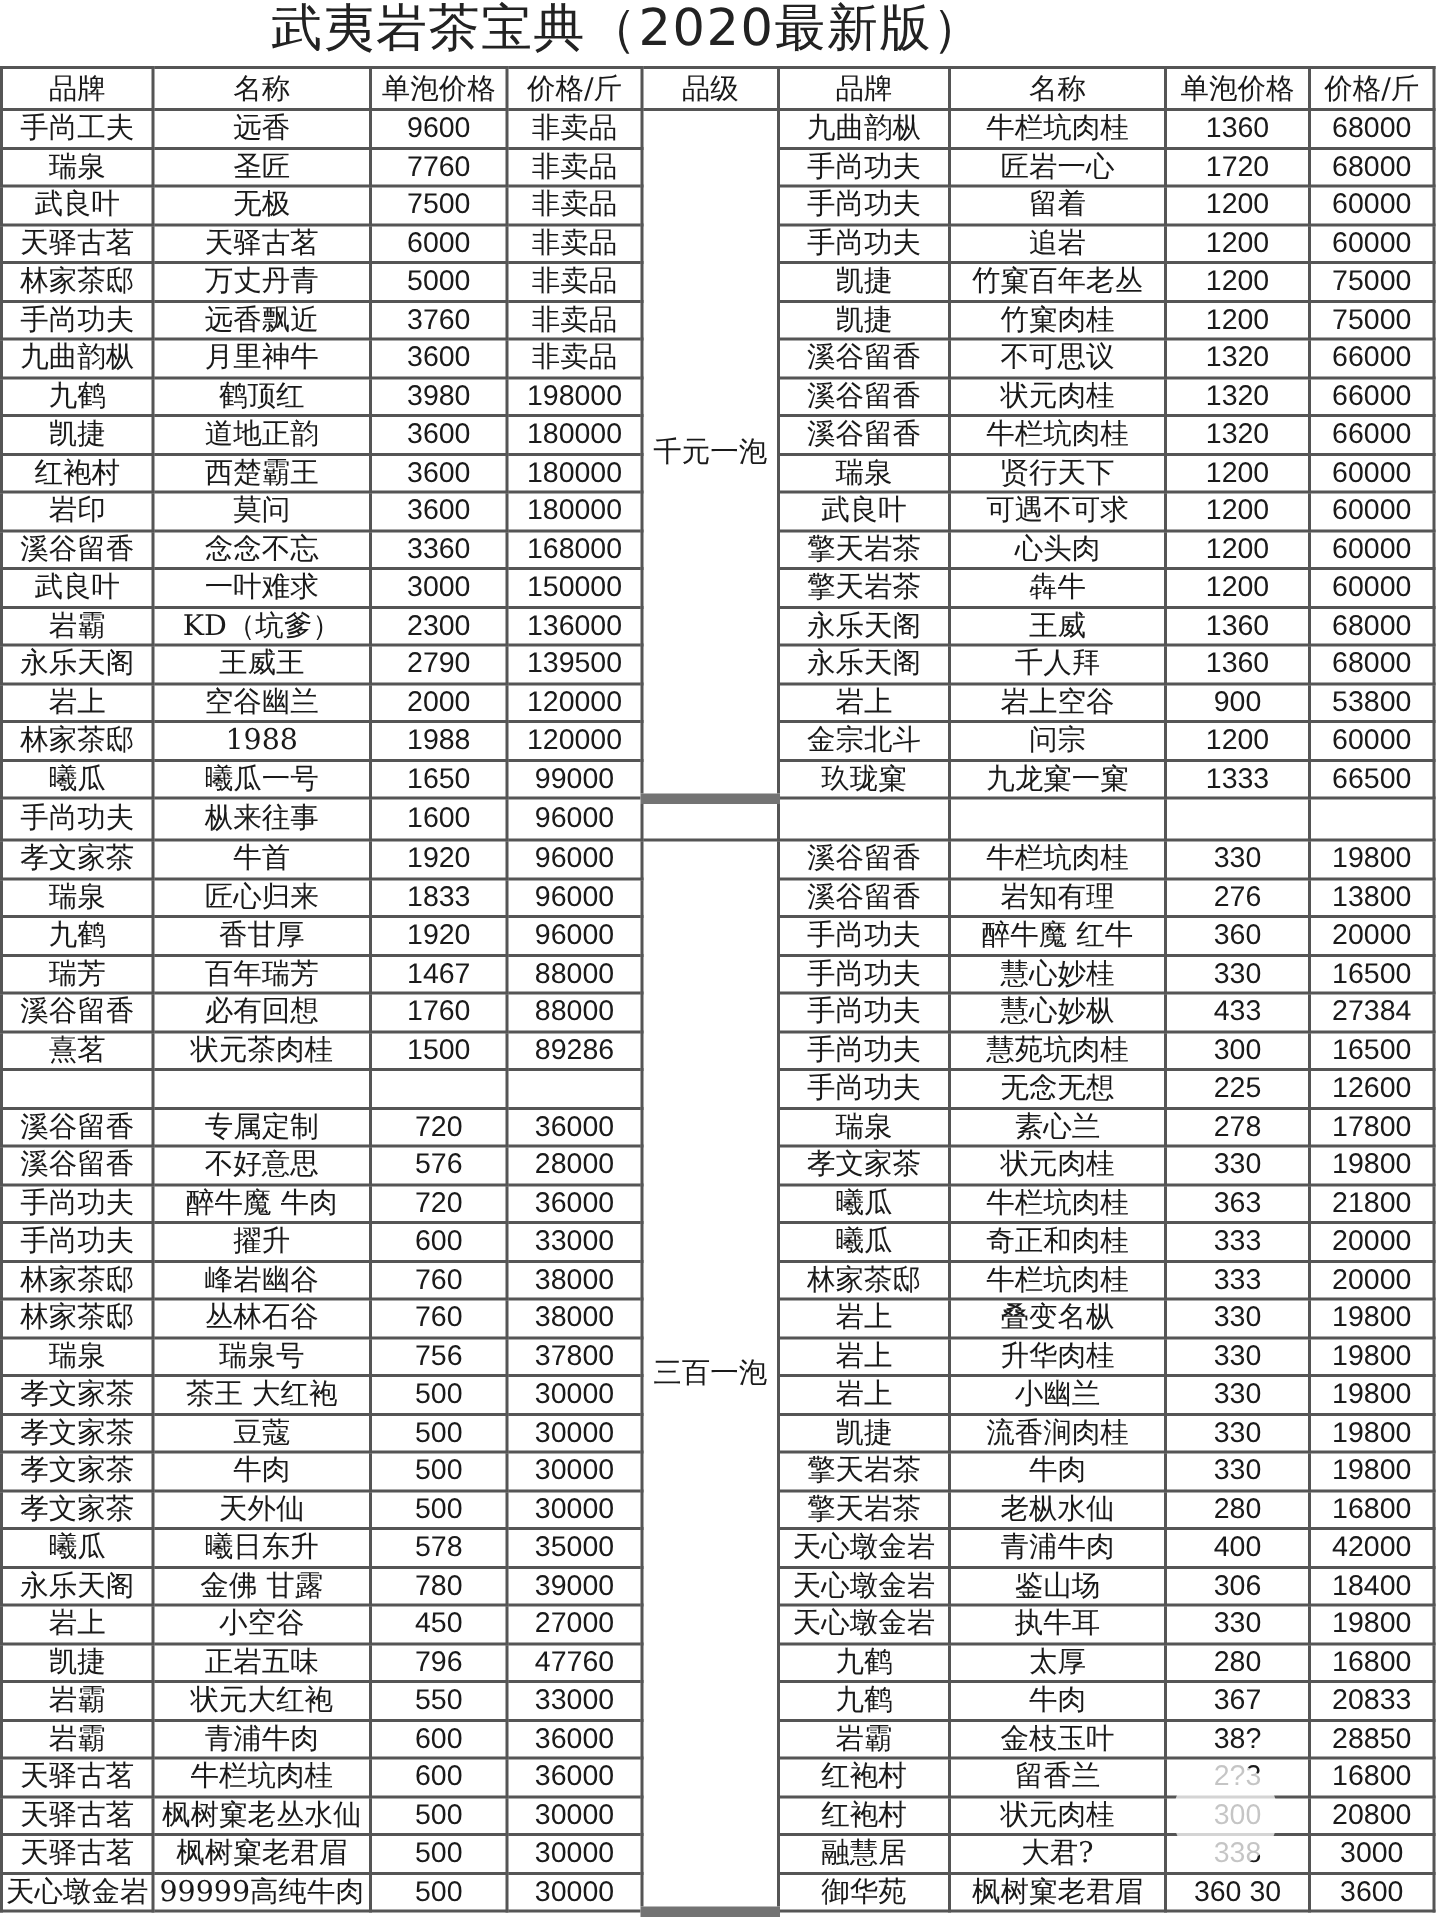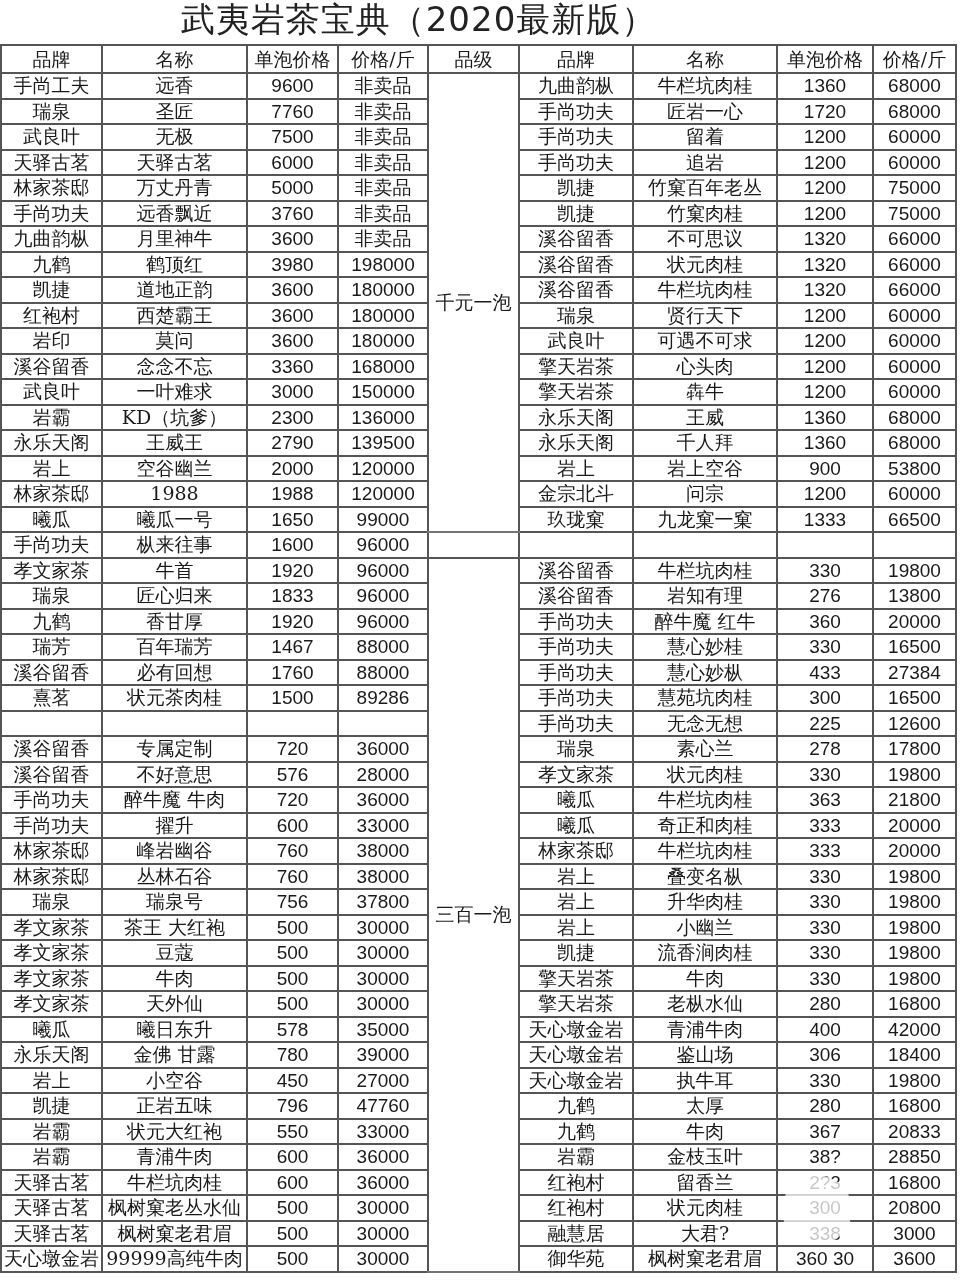--- a/index.html
+++ b/index.html
@@ -8,21 +8,21 @@
   .title { position: absolute; left: 0; top: 0; width: 961px; height: 42px;
            text-align: center; font-size: 34px; line-height: 38px; letter-spacing: 1px;
            font-family: "DejaVu Sans", sans-serif; font-weight: normal; color: #222; }
   .title span { position: relative; left: -62px; }
   table { position: absolute; left: 0; top: 44px; border-collapse: collapse; table-layout: fixed; padding-left: 38px; }
   td, th { border: 2px solid #555; padding: 0; text-align: center; vertical-align: middle;
            font-weight: normal; white-space: nowrap; overflow: hidden; }
   th { height: 26px; font-size: 19px; line-height: 26px; }
   td { height: 23.5px; font-size: 19px; line-height: 23.5px; }
   td.num { font-family: "Liberation Sans", sans-serif; font-size: 19px; }
-  td.cat { font-size: 19px; vertical-align: middle; border-bottom: 2px solid #737373; }
+  td.cat { font-size: 19px; vertical-align: middle; border-bottom: 7px solid #737373; }
   col.c1 { width: 101px; } col.c2 { width: 145px; } col.c3 { width: 91px; }
   col.c4 { width: 90px; } col.c5 { width: 91px; } col.c6 { width: 114px; }
   col.c7 { width: 144px; } col.c8 { width: 96px; } col.c9 { width: 83px; }
   .watermark { position: absolute; left: 782px; top: 1175px; width: 70px; height: 70px;
                border-radius: 50%; background: rgba(255,255,255,0.75); }
 </style>
 </head>
 <body>
 
 <div class="title"><span>武夷岩茶宝典（2020最新版）</span></div>

